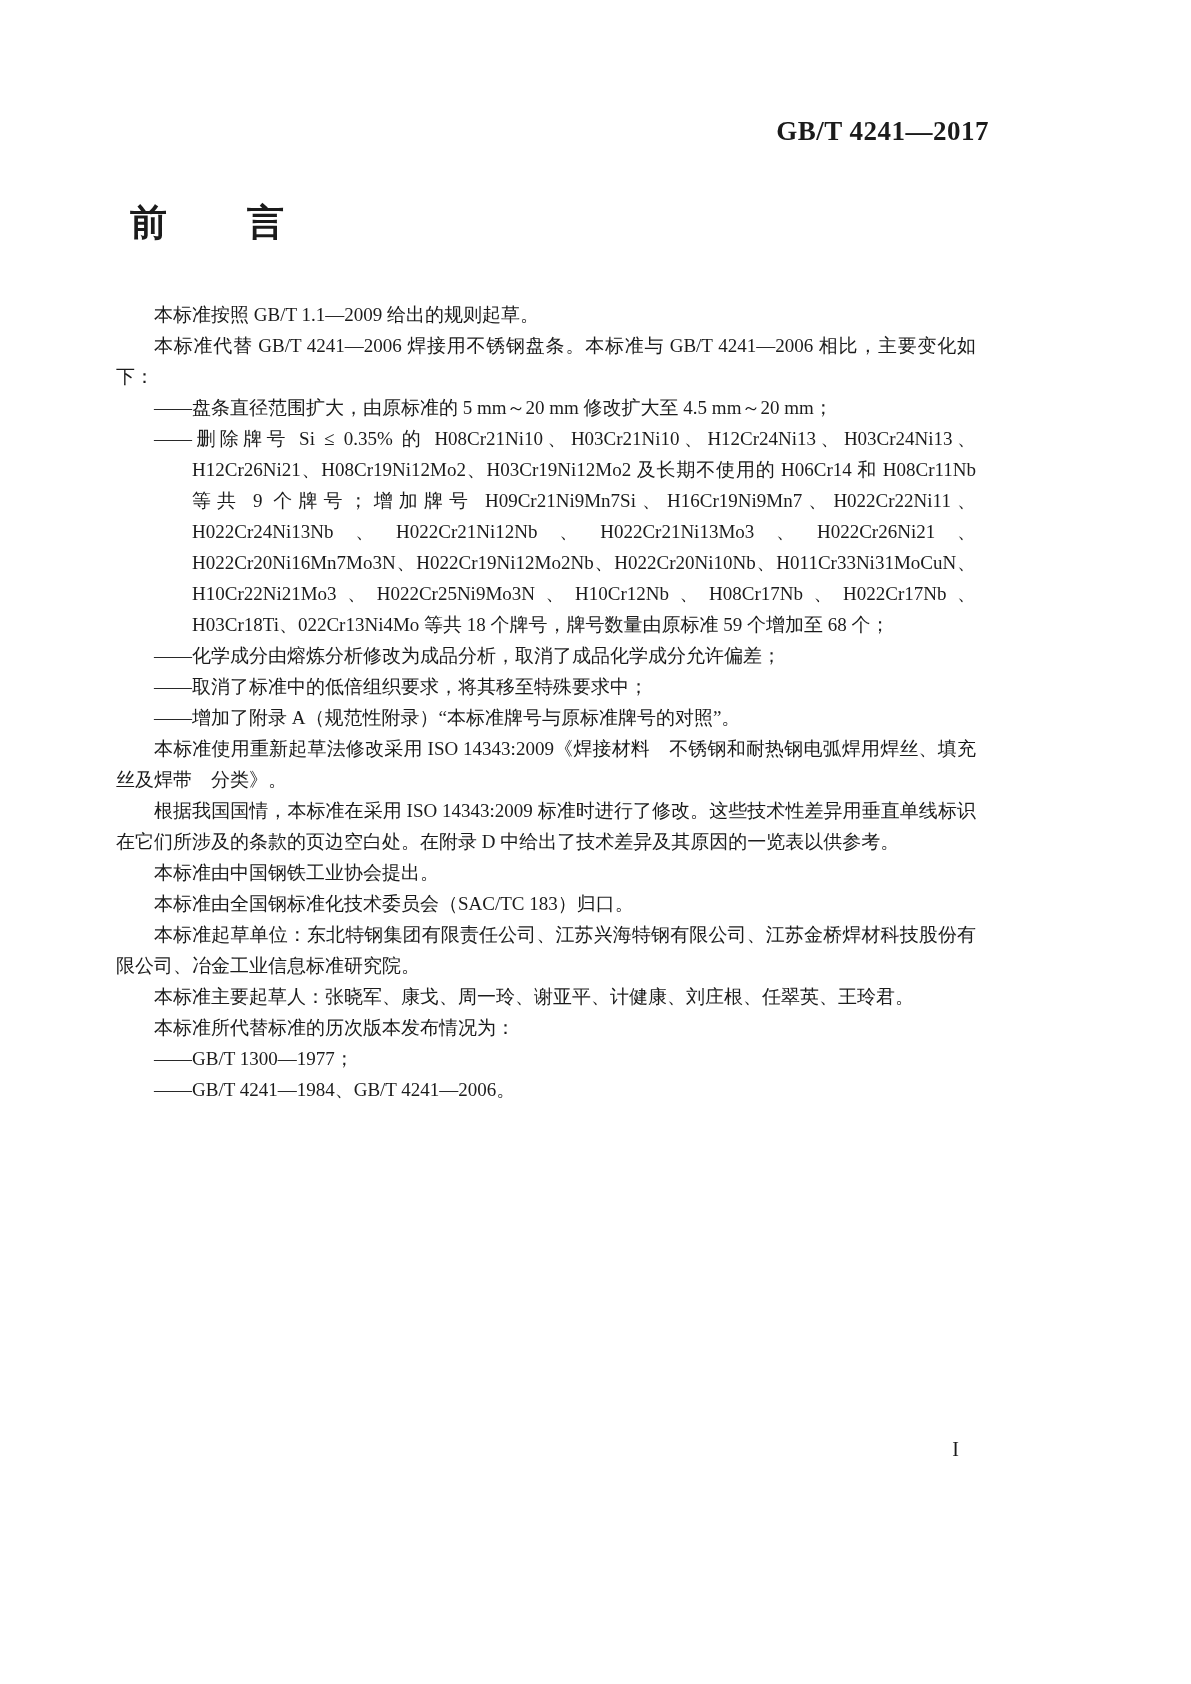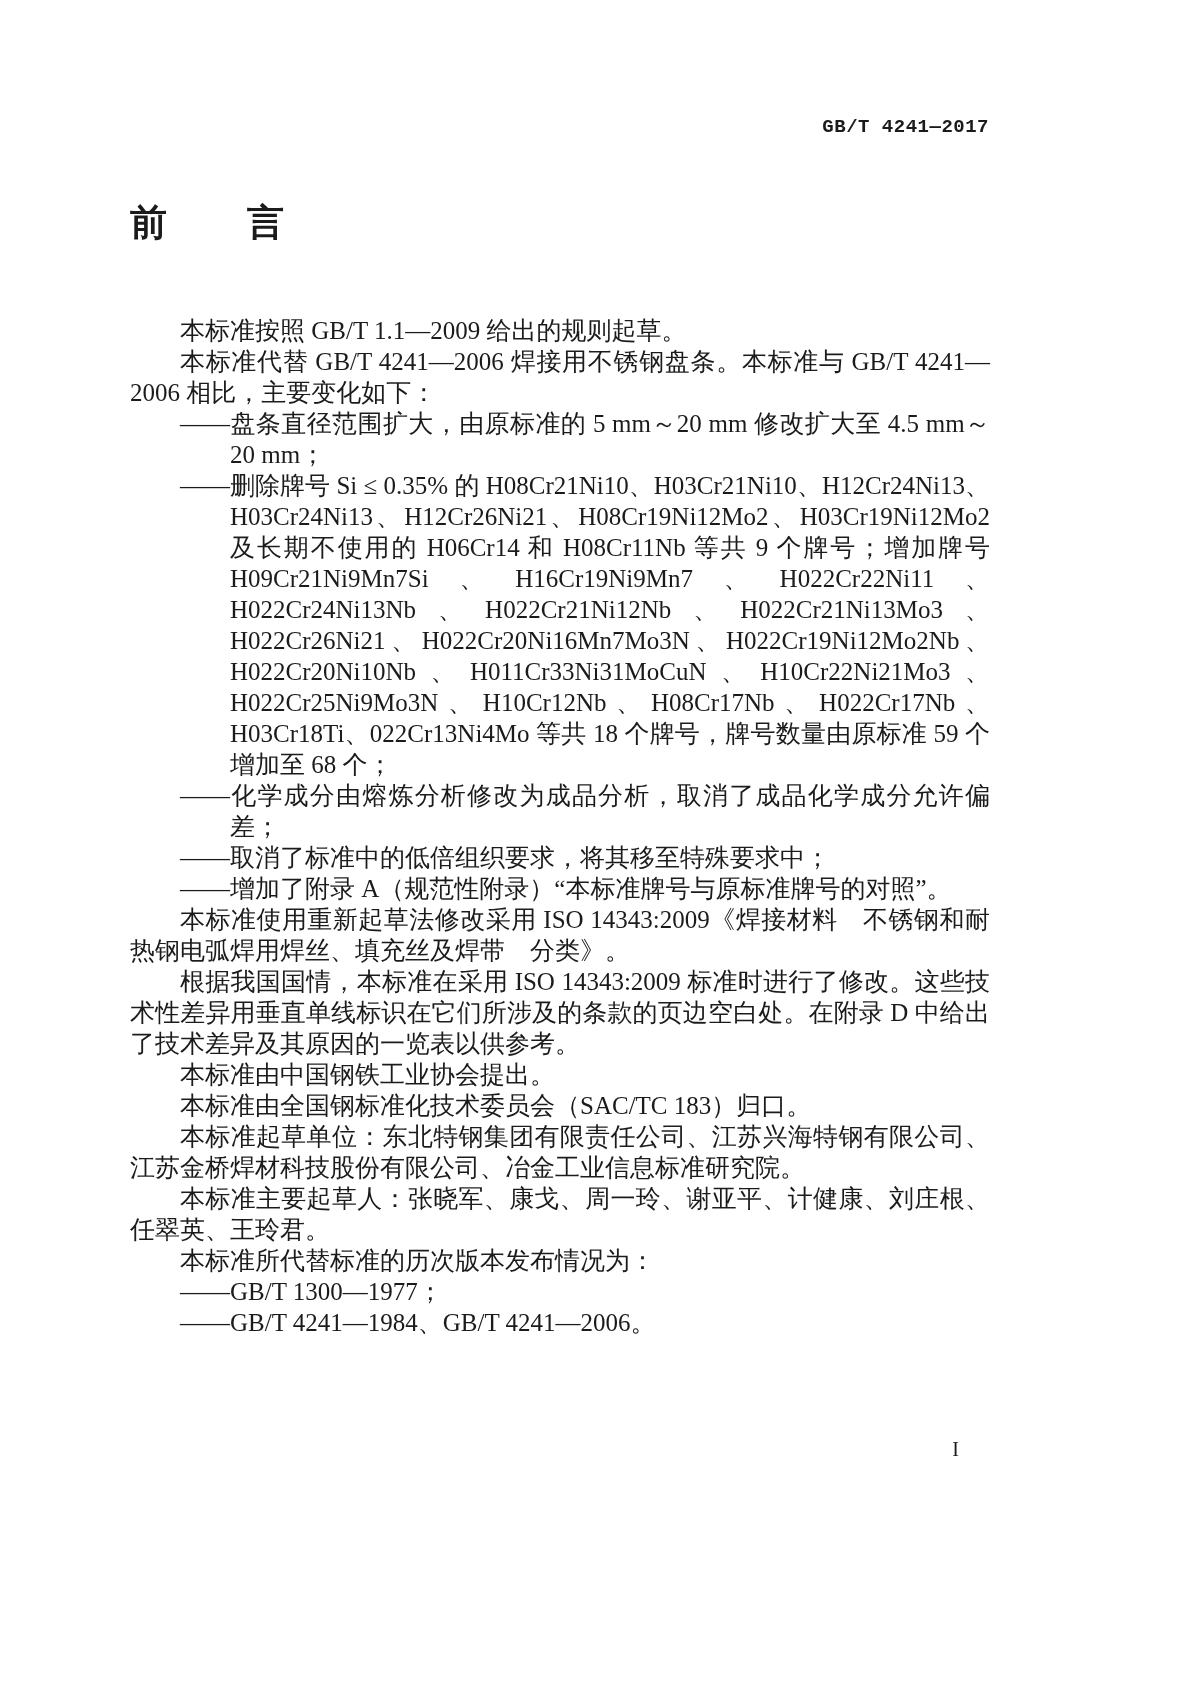--- a/index.html
+++ b/index.html
@@ -13,49 +13,48 @@
     background: #ffffff;
     color: #1b1b1b;
     font-family: "Liberation Serif", "DejaVu Serif", serif;
     overflow: hidden;
   }
 
   .std-number {
     position: absolute;
     top: 116px;
     right: 202px;
-    font-family: Liberation Mono, monospace;
+    font-family: Liberation Serif, serif;
     font-weight: 700;
-    font-size: 19px;
+    font-size: 27px;
     letter-spacing: 0.5px;
     white-space: nowrap;
   }
 
   .doc-title {
     position: absolute;
     top: 198px;
     left: 130px;
     width: 860px;
     text-align: left;
     font-family: "Liberation Sans", "DejaVu Sans", sans-serif;
     font-weight: 700;
     font-size: 37px;
     letter-spacing: 2px;
     white-space: pre;
   }
 
   .content {
     position: absolute;
     top: 299px;
-    left: 130px;
+    left: 116px;
     width: 860px;
-    font-size: 25px;
+    font-size: 19px;
     line-height: 31px;
     text-align: justify;
-    margin-top: 16px;
   }
 
   .para {
     margin: 0;
     text-indent: 2em;
   }
 
   .para.dash {
     text-indent: -2em;
     padding-left: 4em;

